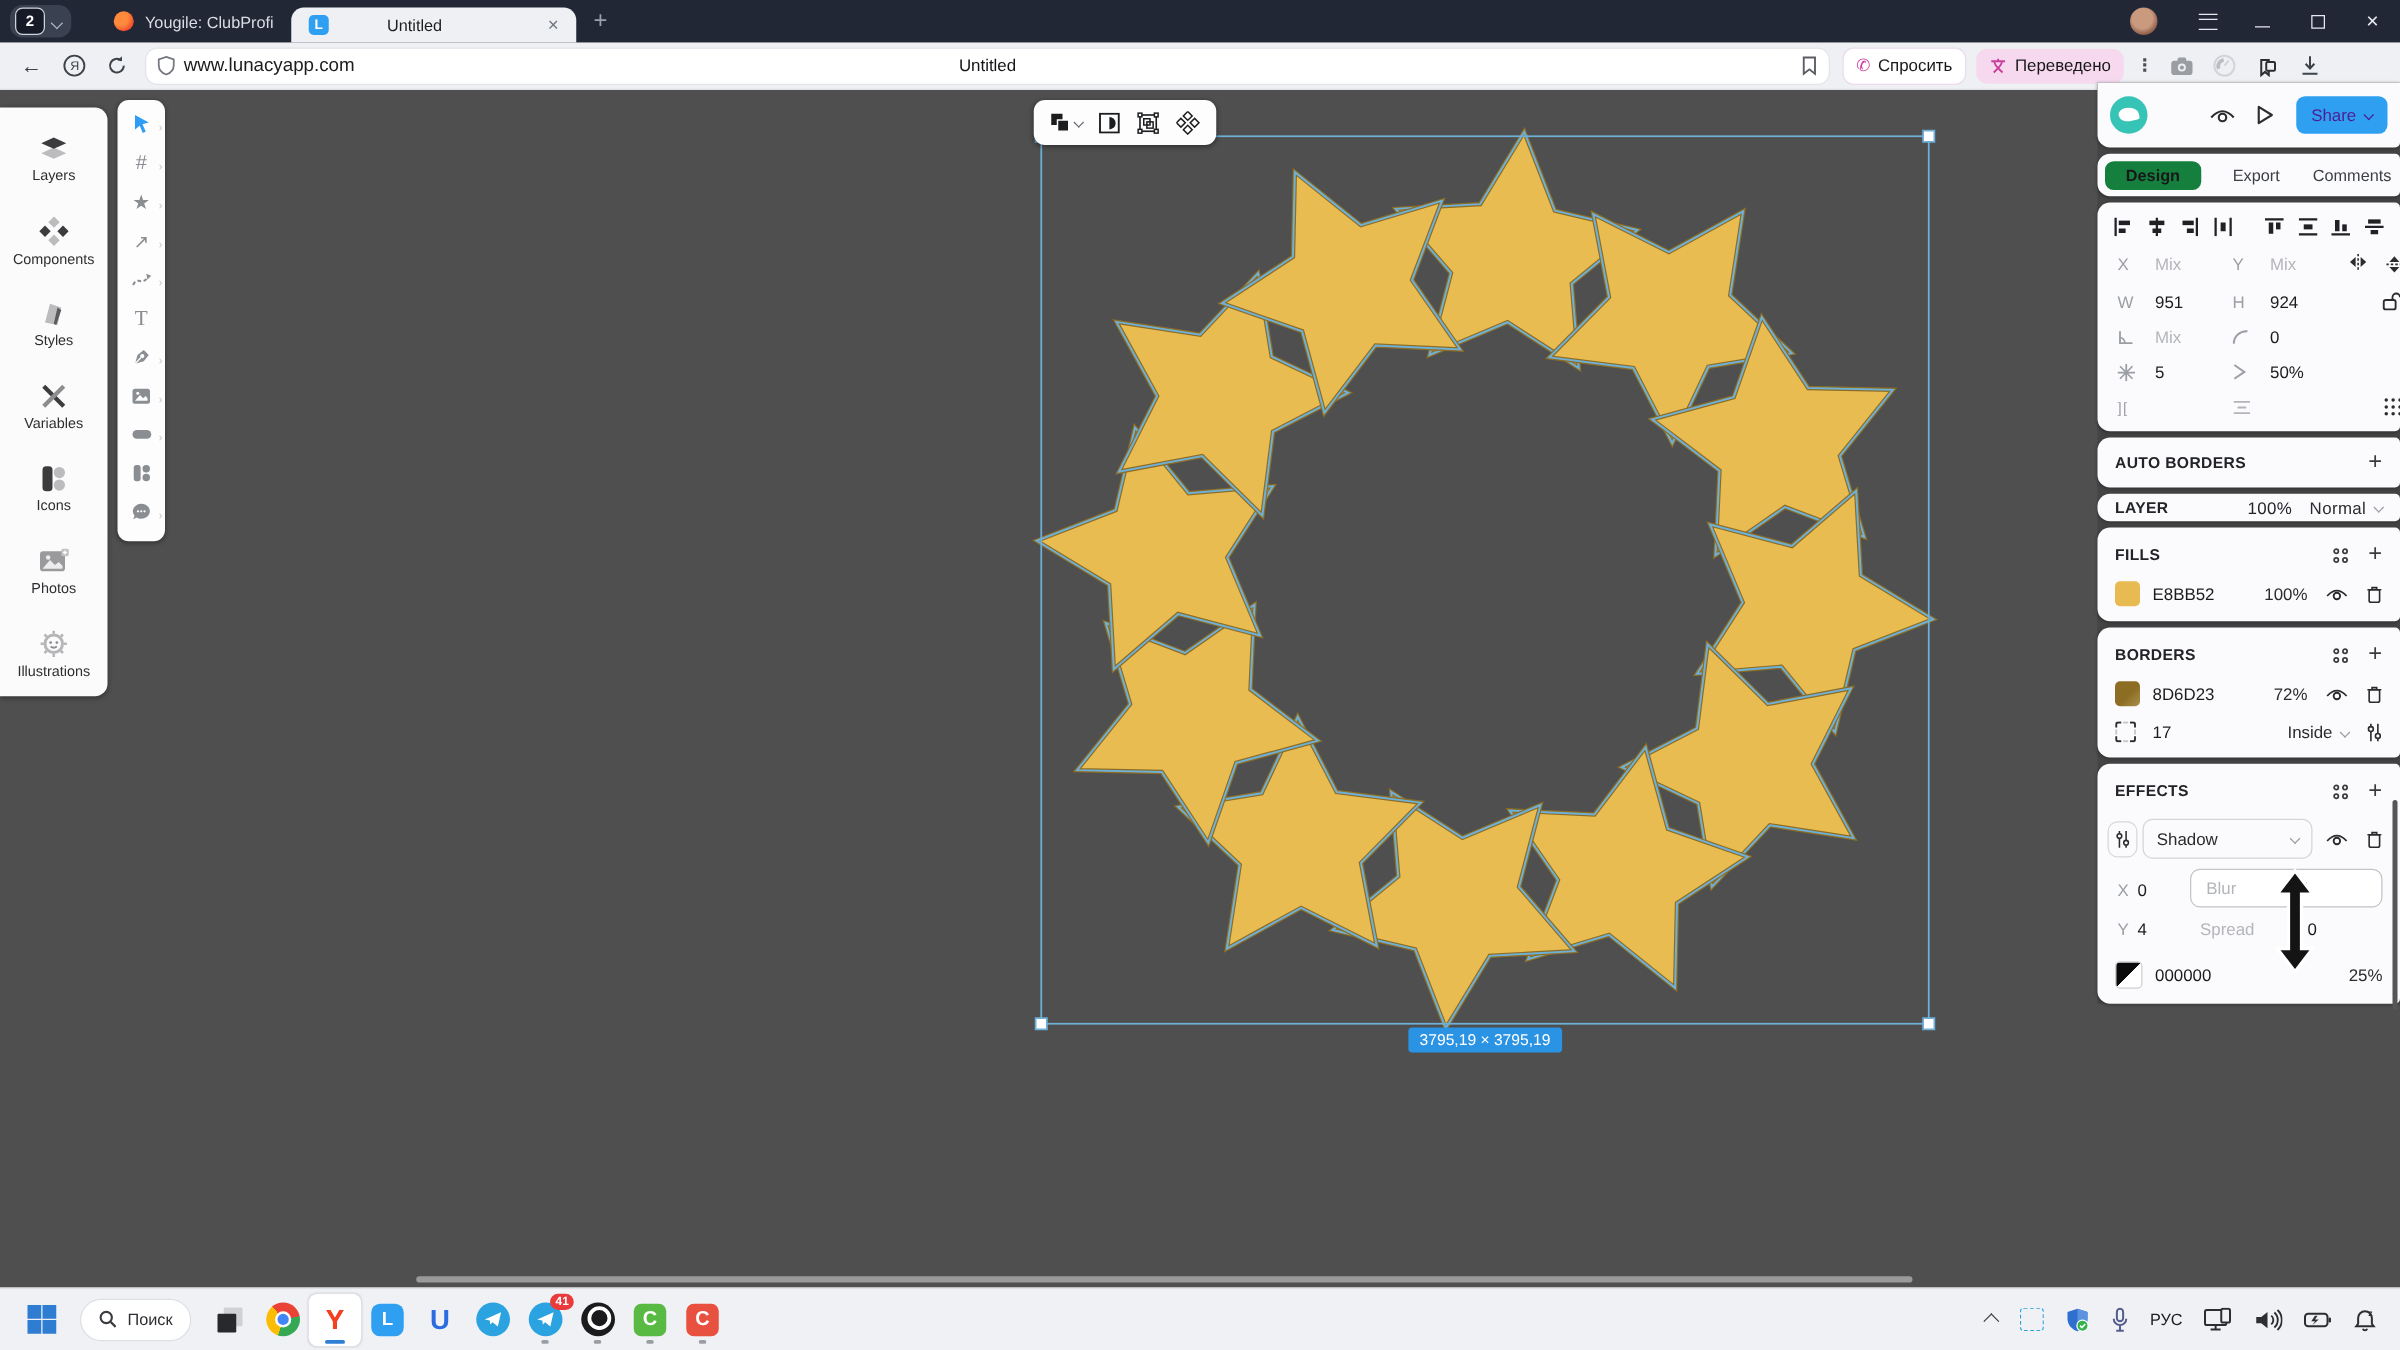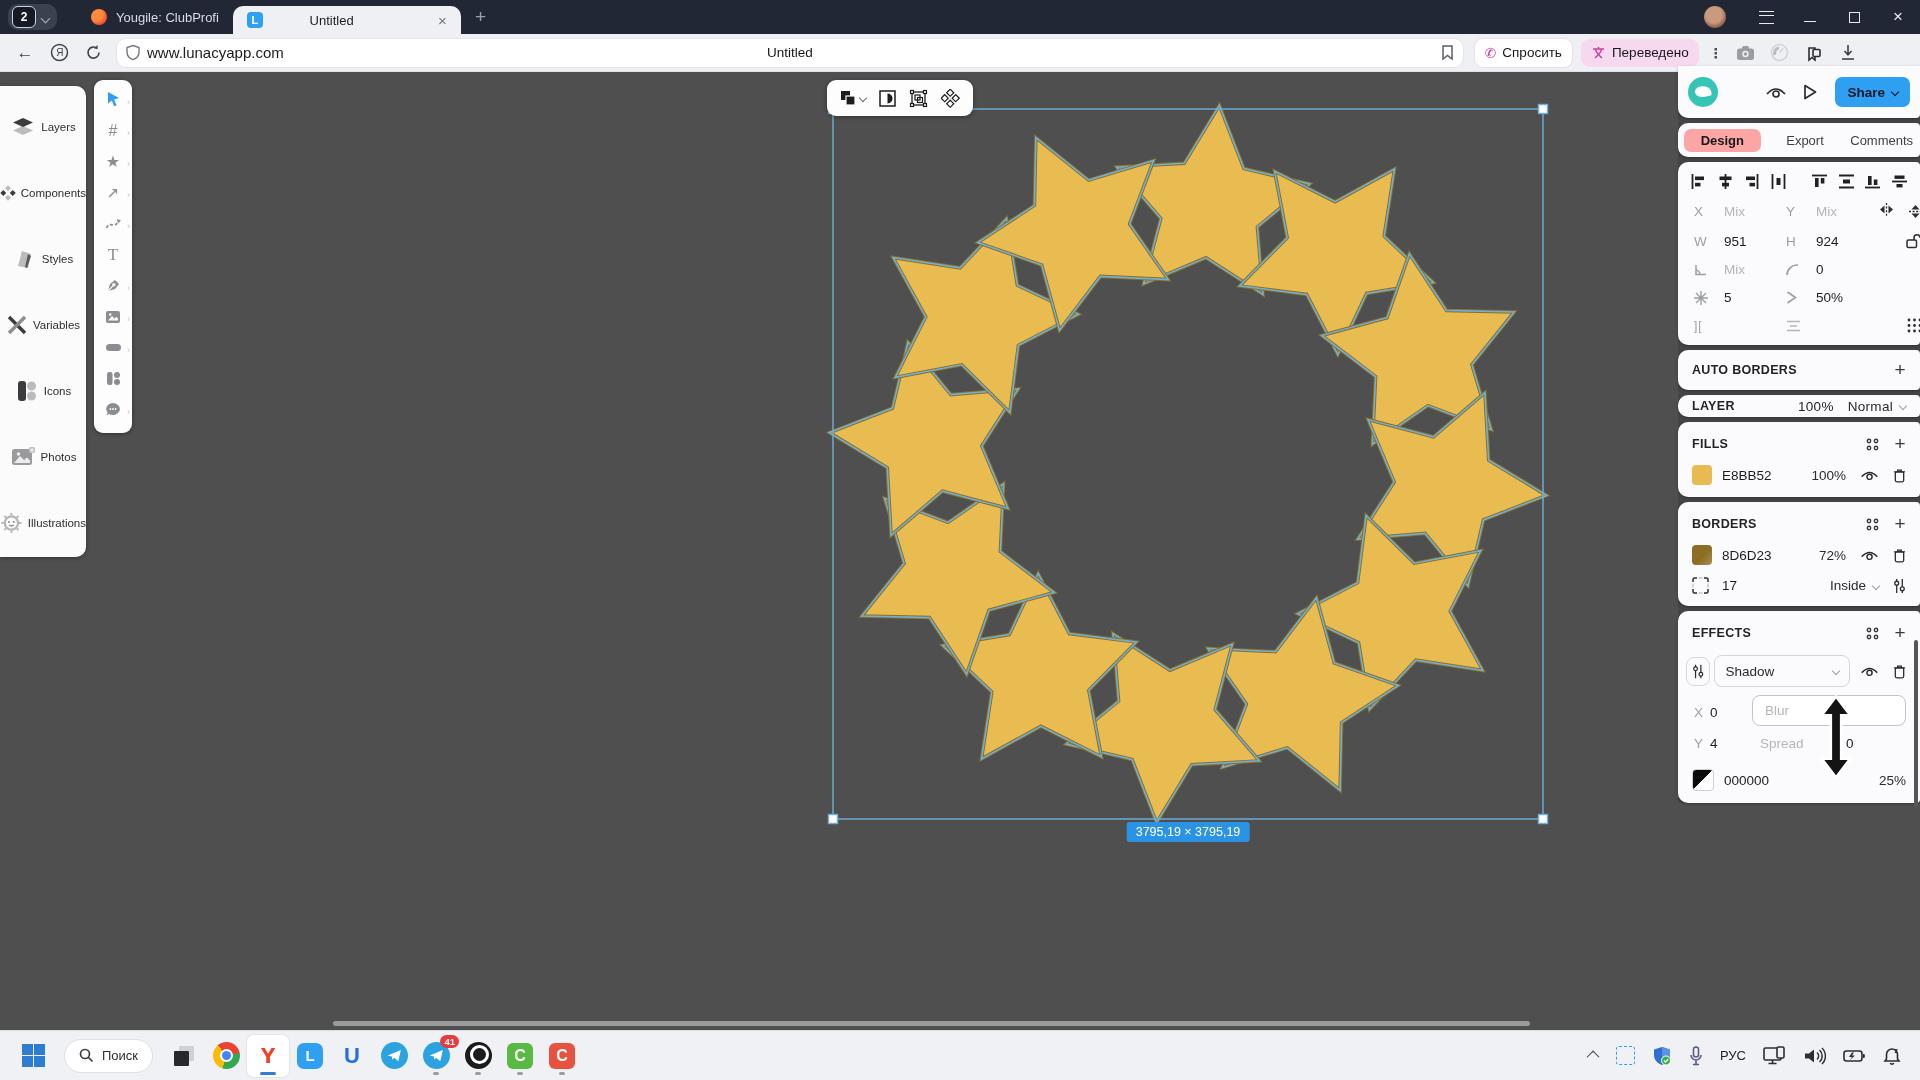--- a/index.html
+++ b/index.html
@@ -46,39 +46,39 @@
   #canvas-svg{position:absolute;left:0;top:71px;}
   #sizelabel{position:absolute;left:1188px;top:822px;transform:translateX(-50%);background:#2b93e3;color:#fff;
     font-size:12.5px;padding:3px 9px;border-radius:3px;white-space:nowrap;}
   #hscroll{position:absolute;left:333px;top:1021px;width:1197px;height:5px;background:#a7a7a7;border-radius:3px;opacity:.85;}
   
   #ctxbar{position:absolute;left:827px;top:80px;width:146px;height:36px;background:#fdfdfe;border-radius:9px;
     box-shadow:0 1px 4px rgba(0,0,0,.4);display:flex;align-items:center;justify-content:space-evenly;}
   
   #sidebar{position:absolute;left:0;top:86px;width:86px;height:471px;background:#fbfbfc;border-radius:0 10px 10px 0;
     box-shadow:0 1px 4px rgba(0,0,0,.35);display:flex;flex-direction:column;align-items:center;padding-top:8px;box-sizing:border-box;}
-  .sbitem{display:flex;flex-direction:row;align-items:center;gap:5px;width:100%;height:66px;justify-content:center;}
+  .sbitem{display:flex;flex-direction:column;align-items:center;gap:5px;width:100%;height:66px;justify-content:center;}
   .sbitem span.lbl{font-size:11.5px;color:#2e2e30;}
   
   #tools{position:absolute;left:94px;top:80px;width:38px;height:353px;background:#fdfdfe;border-radius:9px;
     box-shadow:0 1px 4px rgba(0,0,0,.4);display:flex;flex-direction:column;align-items:center;padding:4px 0;box-sizing:border-box;}
   .tool{position:relative;width:38px;height:31px;display:flex;align-items:center;justify-content:center;color:#8a8d92;}
   .tool .fly{position:absolute;right:2px;bottom:8px;font-size:9px;color:#c2c4c8;}
   
   #panel{position:absolute;left:1678px;top:66px;width:242px;background:#454545;display:flex;flex-direction:column;gap:5px;}
   .card{background:#fbfbfd;border-radius:10px 4px 4px 10px;box-shadow:0 1px 3px rgba(0,0,0,.3);}
   #hdrcard{height:52px;display:flex;align-items:center;padding:0 10px;box-sizing:border-box;gap:10px;border-radius:0 0 4px 10px;}
   #avatar{width:30px;height:30px;border-radius:50%;background:#35c4b5;position:relative;overflow:hidden;}
   #avatar:after{content:"";position:absolute;left:7px;top:9px;width:16px;height:11px;background:#fff;border-radius:60% 90% 20% 80%;transform:rotate(-12deg);}
-  #sharebtn{background:#2f9ff1;color:#0f172a;font-size:13.5px;font-weight:bold;border-radius:7px;height:30px;
+  #sharebtn{background:#2f9ff1;color:#4c1d95;font-size:13.5px;font-weight:normal;border-radius:7px;height:30px;
     display:flex;align-items:center;gap:7px;padding:0 12px;margin-left:2px;}
   #sharebtn .chev{width:5px;height:5px;}
   #tabscard{height:34px;display:flex;align-items:center;font-size:13px;color:#3c3f44;}
   .ptab{flex:1;text-align:center;padding:4px 0;}
-  .ptab.active{font-weight:bold;color:#17181a;background:#fca5a5;border-radius:7px;margin:0 6px;}
+  .ptab.active{font-weight:bold;color:#17181a;background:#15803d;border-radius:7px;margin:0 6px;}
   #maincard{padding:10px 0 12px;}
   #alignrow{display:flex;align-items:center;justify-content:space-between;padding:2px 13px 10px;}
   .tgrid{display:grid;grid-template-columns:30px 62px 30px 62px 1fr;row-gap:13px;align-items:center;padding:4px 0 0 16px;font-size:13.5px;}
   .tlab{color:#9b9ea4;}
   .tval{color:#1b1c1e;}
   .gray{color:#b3b5ba;}
   .ticons{display:flex;gap:14px;justify-content:flex-end;padding-right:16px;color:#2b2c2e;}
   .seccard{display:flex;align-items:center;padding:0 14px;box-sizing:border-box;font-size:12.5px;font-weight:bold;color:#232427;letter-spacing:.3px;}
   .iconbtns{margin-left:auto;display:flex;align-items:center;gap:16px;}
   .plus{font-size:19px;font-weight:normal;color:#3a3b3e;}

